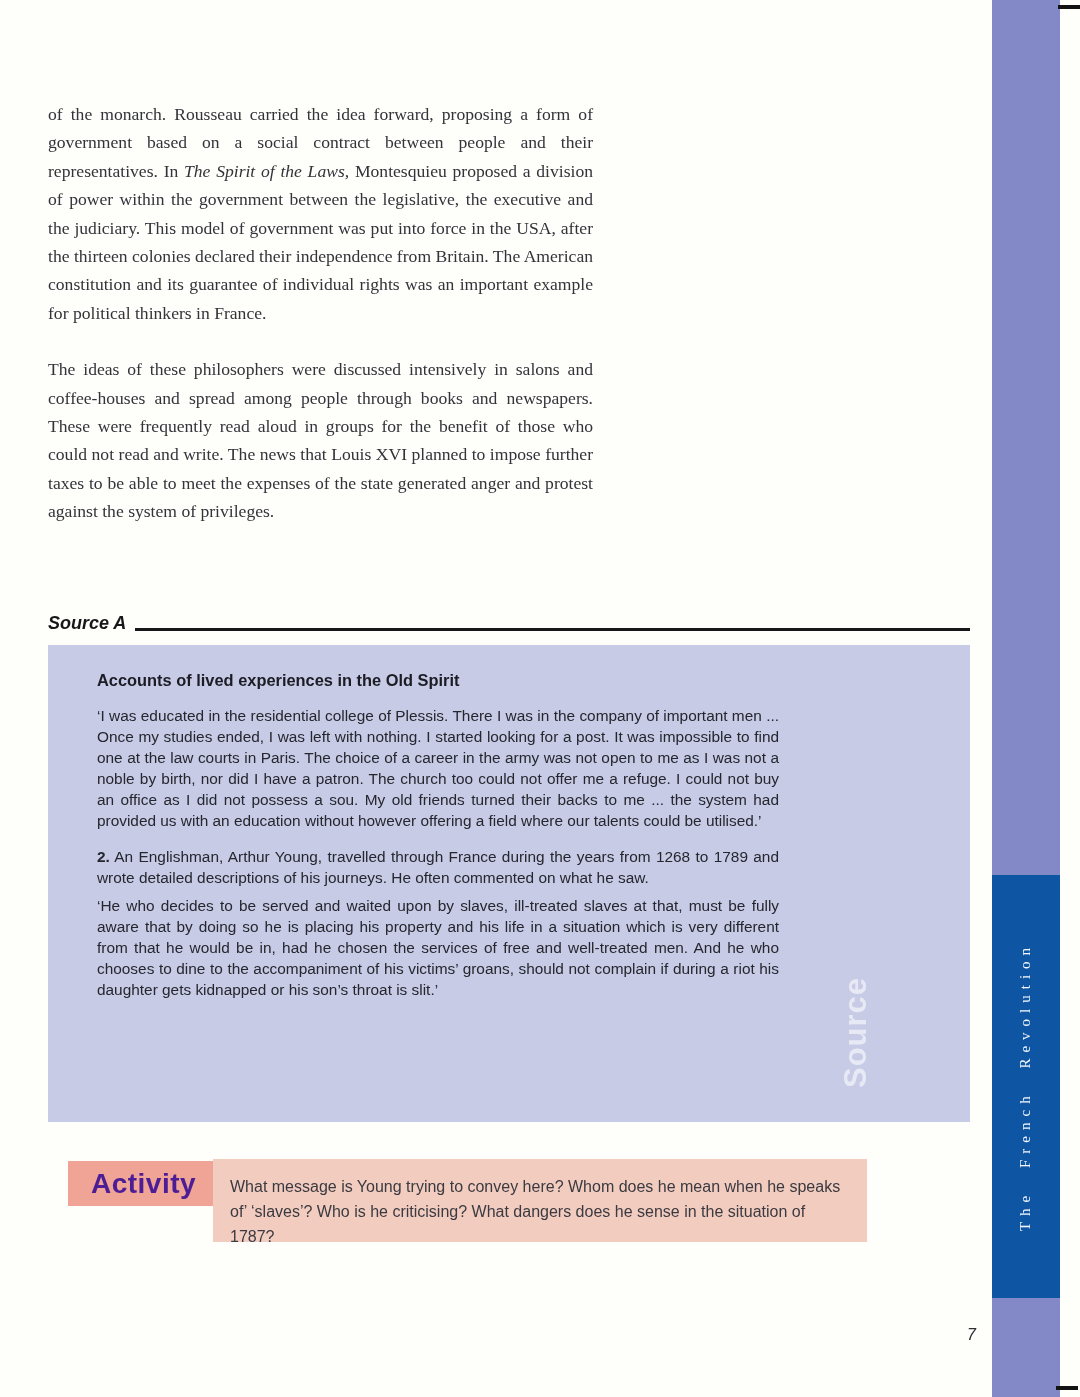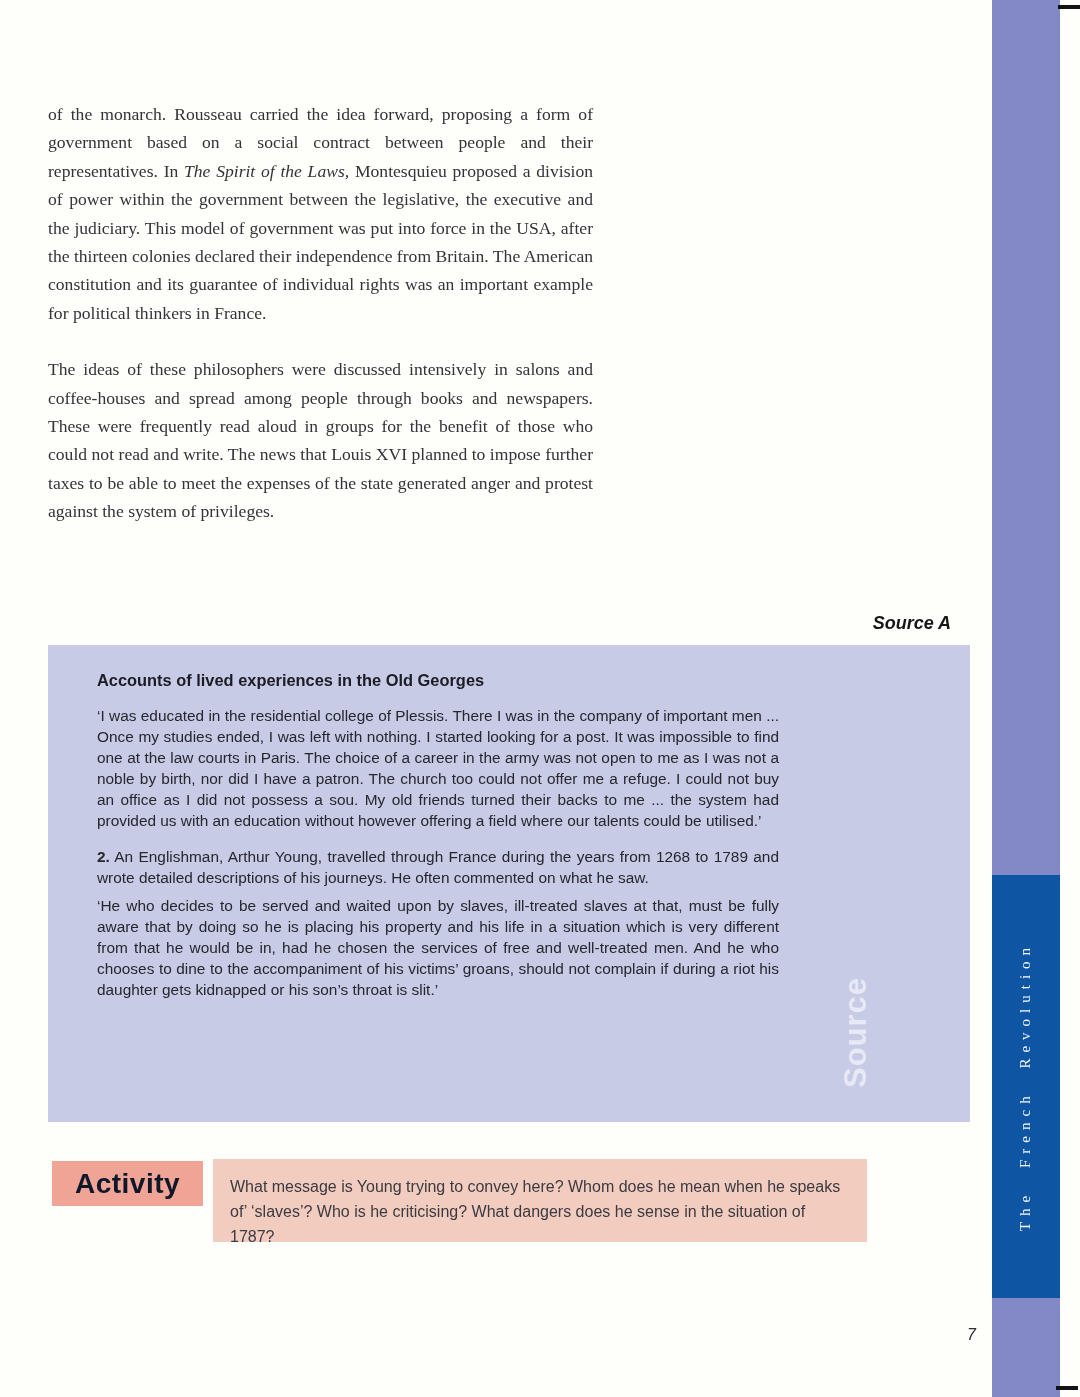--- a/index.html
+++ b/index.html
@@ -15,22 +15,22 @@
   .body-copy {
     position:absolute; left:48px; top:100px; width:545px;
     font-size:17.6px; line-height:28.4px; color:#33333a;
     text-align:justify;
   }
   .body-copy p + p { margin-top:28px; }
   .italic-title { font-style:italic;font-family:Liberation Serif, serif; }
 
   
   .source-heading-row {
-    position:absolute; left:38px; top:612px; width:922px;
-    display:flex; align-items:flex-end;flex-direction:column;
+    position:absolute; left:48px; top:612px; width:922px;
+    display:flex; align-items:flex-end;
   }
   .source-a-label {
     font-family:"Liberation Sans", sans-serif;
     font-weight:bold; font-style:italic;
     font-size:18px; color:#17171a;
     padding-right:9px; line-height:22px;
   }
   .source-a-rule { flex:1; border-bottom:3px solid #17171a; margin-bottom:3px; }
 
   
@@ -56,25 +56,25 @@
     display:flex; align-items:center; justify-content:center;
     transform:rotate(-90deg);
     font-family:"Liberation Sans", sans-serif;
     font-weight:bold; font-size:31px; letter-spacing:1px;
     color:rgba(255,255,255,0.58);
     white-space:nowrap;
   }
 
   
   .activity-label {
-    position:absolute; left:52px; top:1161px; width:151px; height:45px;
+    position:absolute; left:68px; top:1161px; width:151px; height:45px;
     background:#efa495;
     display:flex; align-items:center; justify-content:center;
     font-family:"Liberation Sans", sans-serif;
-    font-weight:bold; font-size:28px; color:#0f172a;
+    font-weight:bold; font-size:28px; color:#4c1d95;
     letter-spacing:0.5px;
   }
   .activity-question-box {
     position:absolute; left:213px; top:1159px; width:654px; height:83px;
     background:#f3ccc0;
     padding:15px 18px 0 17px;
     font-family:"Liberation Sans", sans-serif;
     font-size:16px; line-height:25px; color:#3a3a40;
   }
 
@@ -115,21 +115,21 @@
     <p>The ideas of these philosophers were discussed intensively in salons and coffee-houses and spread among people through books and newspapers. These were frequently read aloud in groups for the benefit of those who could not read and write. The news that Louis XVI planned to impose further taxes to be able to meet the expenses of the state generated anger and protest against the system of privileges.</p>
   </div>
 
   <div class="source-heading-row">
     <span class="source-a-label">Source A</span>
     <span class="source-a-rule"></span>
   </div>
 
   <div class="source-box">
     <div class="source-box-inner">
-      <div class="src-heading">Accounts of lived experiences in the Old Georges</div>
+      <div class="src-heading">Accounts of lived experiences in the Old Spirit</div>
 
       <div class="src-quote">‘I was educated in the residential college of Plessis. There I was in the company of important men ... Once my studies ended, I was left with nothing. I started looking for a post. It was impossible to find one at the law courts in Paris. The choice of a career in the army was not open to me as I was not a noble by birth, nor did I have a patron. The church too could not offer me a refuge. I could not buy an office as I did not possess a sou. My old friends turned their backs to me ... the system had provided us with an education without however offering a field where our talents could be utilised.’</div>
 
       <div class="src-intro"><span class="src-number">2.</span><span> An Englishman, Arthur Young, travelled through France during the years from 1268 to 1789 and wrote detailed descriptions of his journeys. He often commented on what he saw.</span></div>
       <div class="src-quote">‘He who decides to be served and waited upon by slaves, ill-treated slaves at that, must be fully aware that by doing so he is placing his property and his life in a situation which is very different from that he would be in, had he chosen the services of free and well-treated men. And he who chooses to dine to the accompaniment of his victims’ groans, should not complain if during a riot his daughter gets kidnapped or his son’s throat is slit.’</div>
     </div>
     <div class="source-side-label">Source</div>
   </div>
 
   <div class="activity-label">Activity</div>

